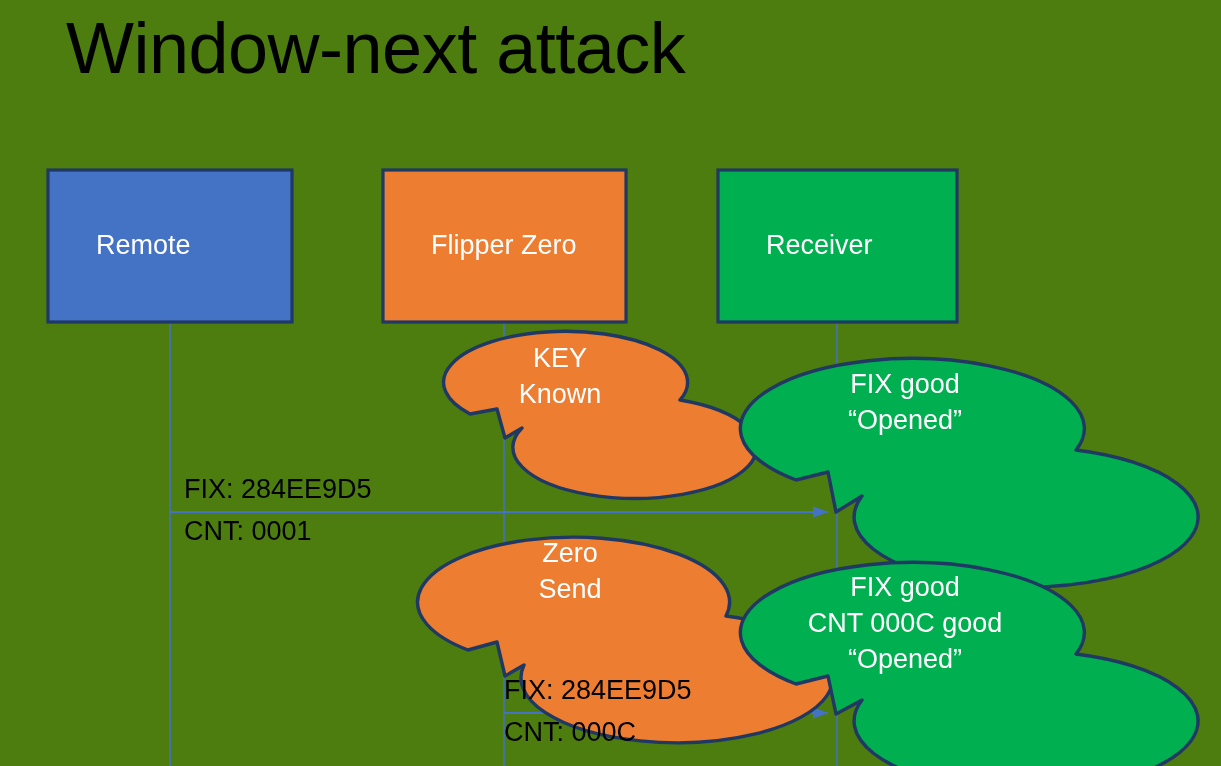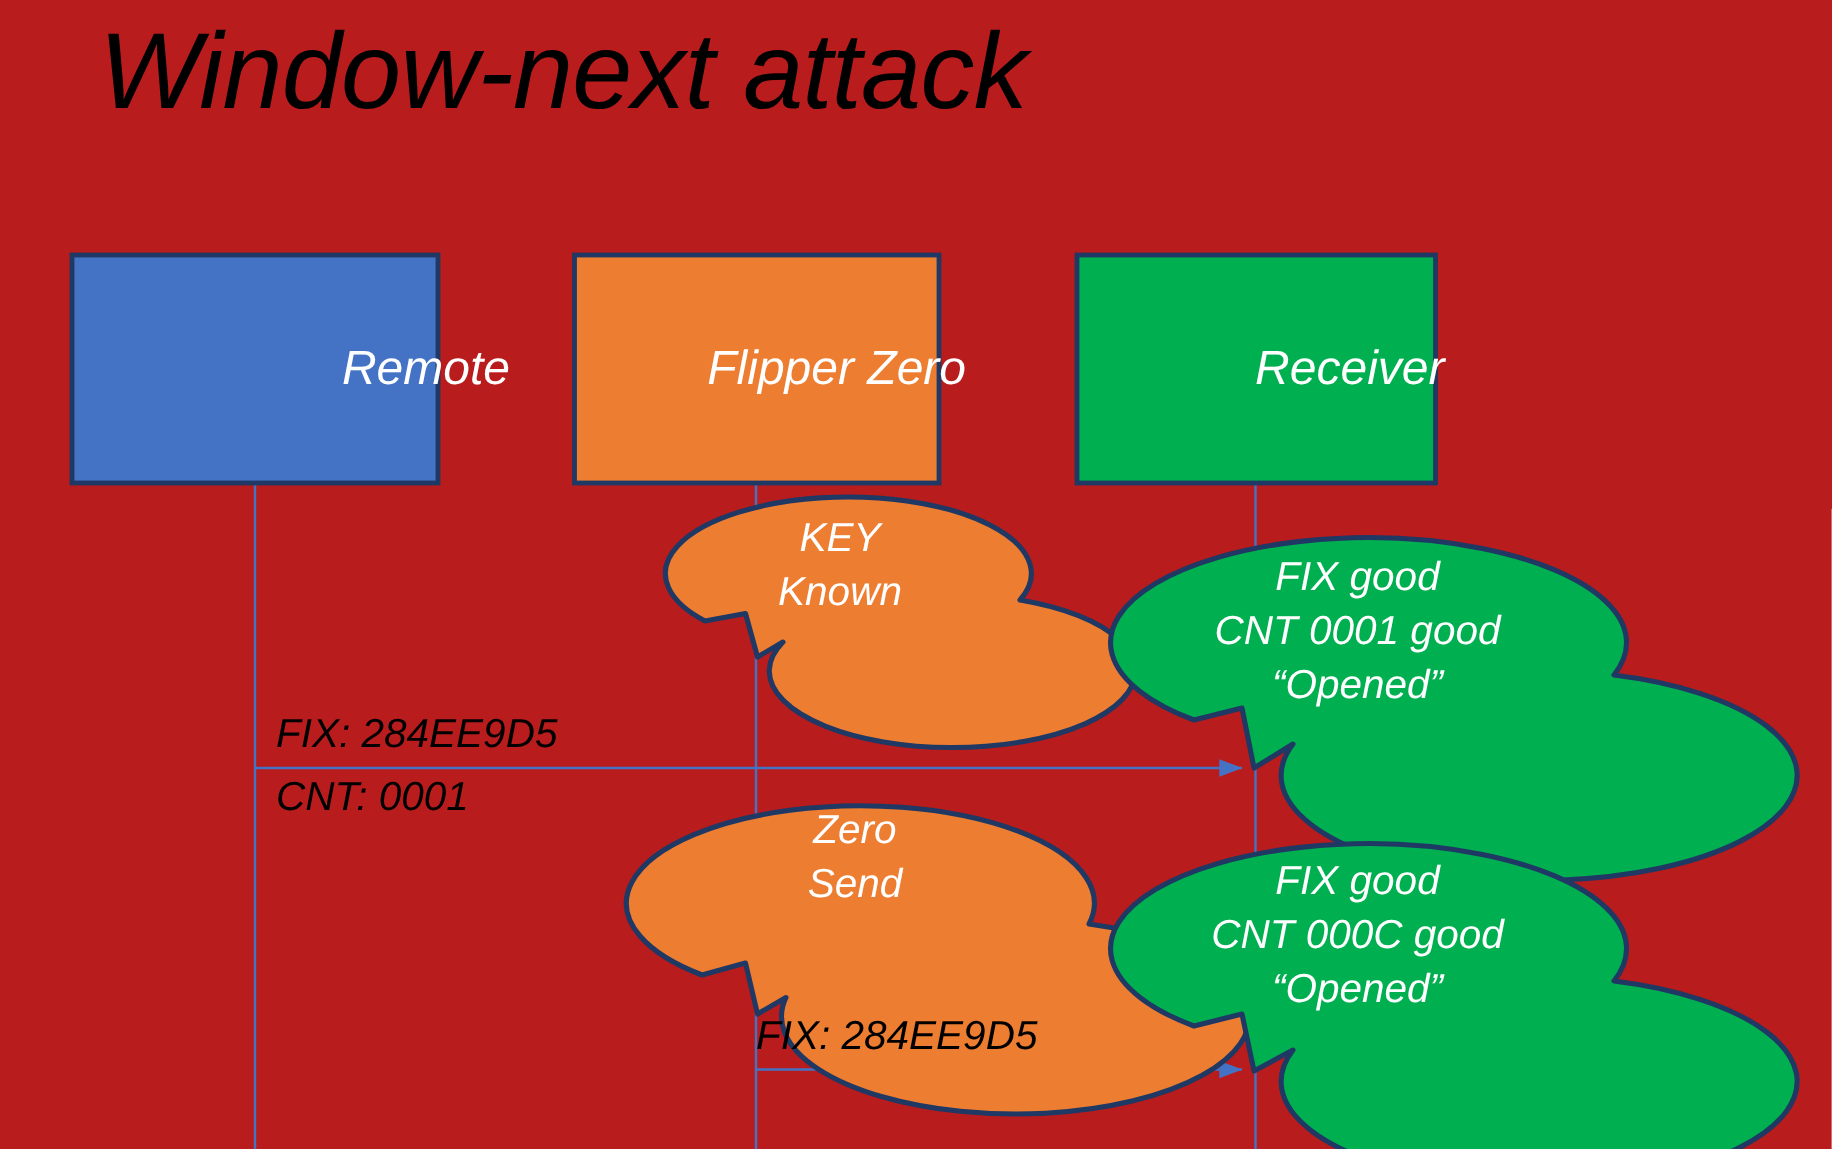--- a/index.html
+++ b/index.html
@@ -14,22 +14,21 @@
     overflow: hidden;
     font-family: "Liberation Sans", sans-serif;
     -webkit-font-smoothing: antialiased;
   }
 
   #slide {
     position: absolute;
     left: 0; top: 0;
     width: 1221px;
     height: 766px;
-    background: #b91c1c;
-    font-style: italic;
+    background: #4d7c0f;
   }
 
   
   #title {
     position: absolute;
     left: 66px;
     top: 4px;
     width: 1100px;
     height: 92px;
     font-size: 72px;
@@ -45,23 +44,23 @@
     position: absolute;
     left: 0; top: 0;
     width: 1221px;
     height: 766px;
   }
 
   
   .node-label {
     position: absolute;
     color: #ffffff;
-    font-size: 32px;
+    font-size: 27px;
     line-height: 33px;
-    text-align: right;
+    text-align: left;
     white-space: nowrap;
     padding-left: 48px;
   }
 
   .bubble-label {
     position: absolute;
     color: #ffffff;
     font-size: 27px;
     line-height: 36px;
     text-align: center;
@@ -146,33 +145,33 @@
 
   <div class="node-label" style="left:718px; top:229px; width:197px;">Receiver</div>
 
   <div class="bubble-label" style="left:438px; top:340px; width:244px;">
     <div>KEY</div>
     <div>Known</div>
   </div>
 
   <div class="bubble-label" style="left:733px; top:366px; width:344px;">
     <div>FIX good</div>
-    <div>CNT 0001 good</div>
     <div>“Opened”</div>
   </div>
 
   <div class="bubble-label" style="left:414px; top:535px; width:312px;">
     <div>Zero</div>
     <div>Send</div>
   </div>
 
   <div class="bubble-label" style="left:733px; top:569px; width:344px;">
     <div>FIX good</div>
     <div>CNT 000C good</div>
     <div>“Opened”</div>
   </div>
 
   <div class="msg-label" style="left:184px; top:472px;">FIX: 284EE9D5</div>
   <div class="msg-label" style="left:184px; top:514px;">CNT: 0001</div>
 
   <div class="msg-label" style="left:504px; top:673px;">FIX: 284EE9D5</div>
+  <div class="msg-label" style="left:504px; top:715px;">CNT: 000C</div>
 
 </div>
 
 </body></html>

